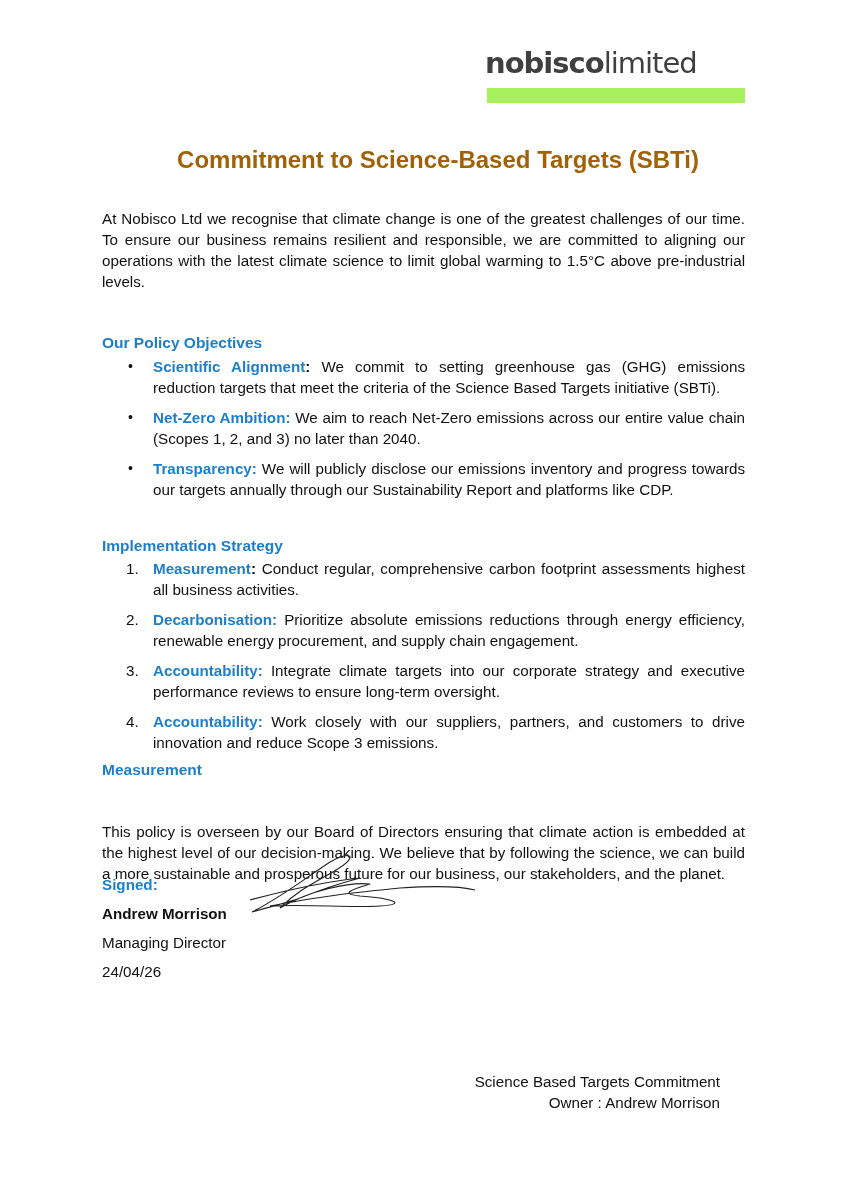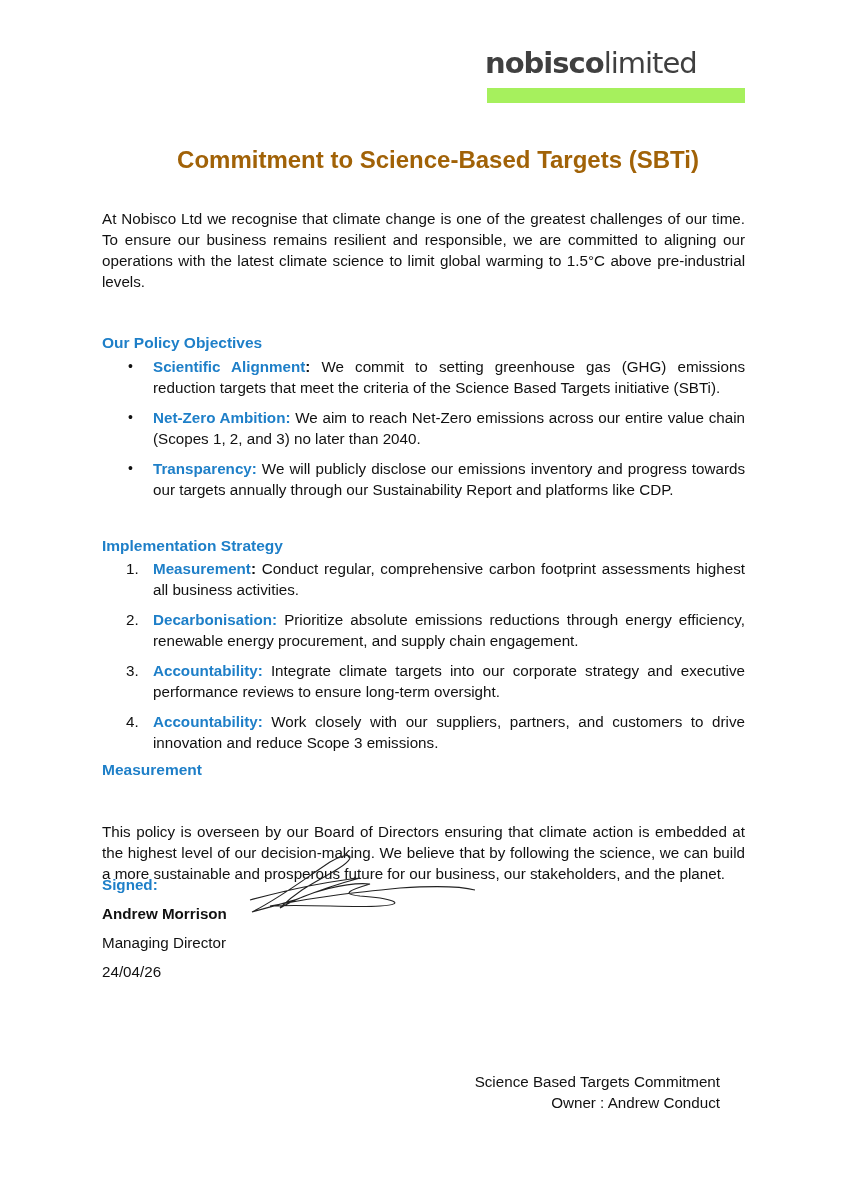--- a/index.html
+++ b/index.html
@@ -76,14 +76,14 @@
 <div class="signed-label">Signed:</div>
 <svg class="signature" viewBox="0 0 240 70">
   <path d="M10 48 C 40 40, 80 30, 120 26 C 90 34, 70 42, 60 46 C 50 50, 40 52, 12 60 C 40 46, 60 30, 90 10 C 110 -2, 120 4, 96 18 C 80 28, 60 36, 40 56 C 70 38, 110 30, 130 32 C 110 38, 100 42, 120 44 C 150 46, 170 52, 140 54 C 110 56, 70 52, 30 54 C 80 44, 120 40, 160 36 C 190 34, 220 34, 235 38" fill="none" stroke="#222" stroke-width="1.1"></path>
 </svg>
 <div class="sig-line sig-name">Andrew Morrison</div>
 <div class="sig-line sig-role">Managing Director</div>
 <div class="sig-line sig-date">24/04/26</div>
 
 <div class="footer">
   <div>Science Based Targets Commitment</div>
-  <div>Owner : Andrew Conduct</div>
+  <div>Owner : Andrew Morrison</div>
 </div>
 
 </body></html>

